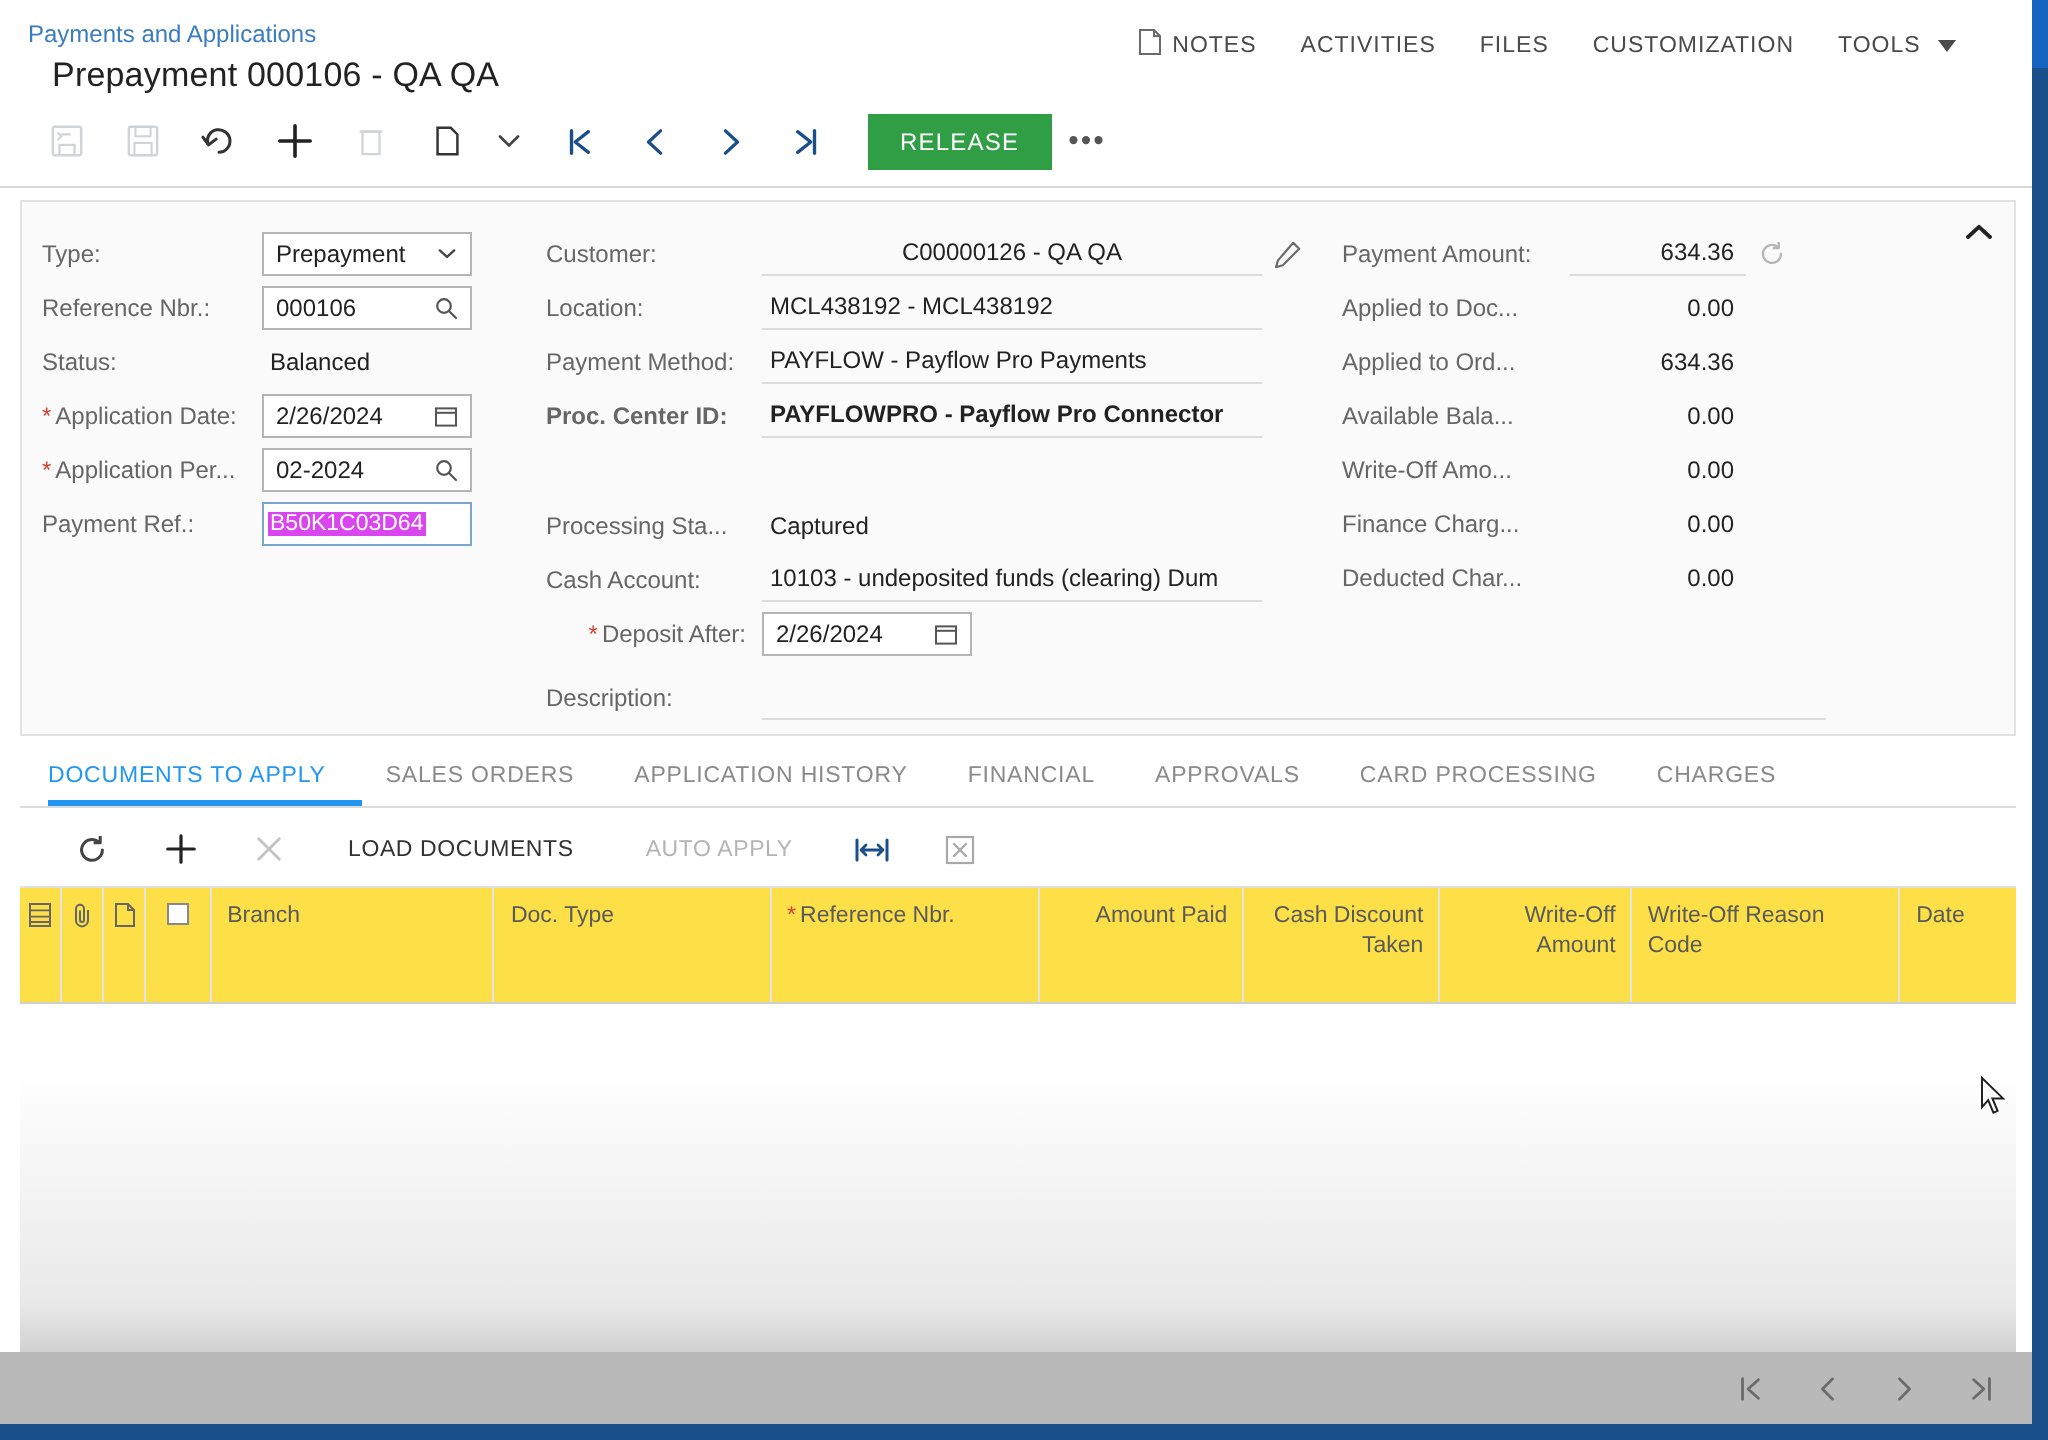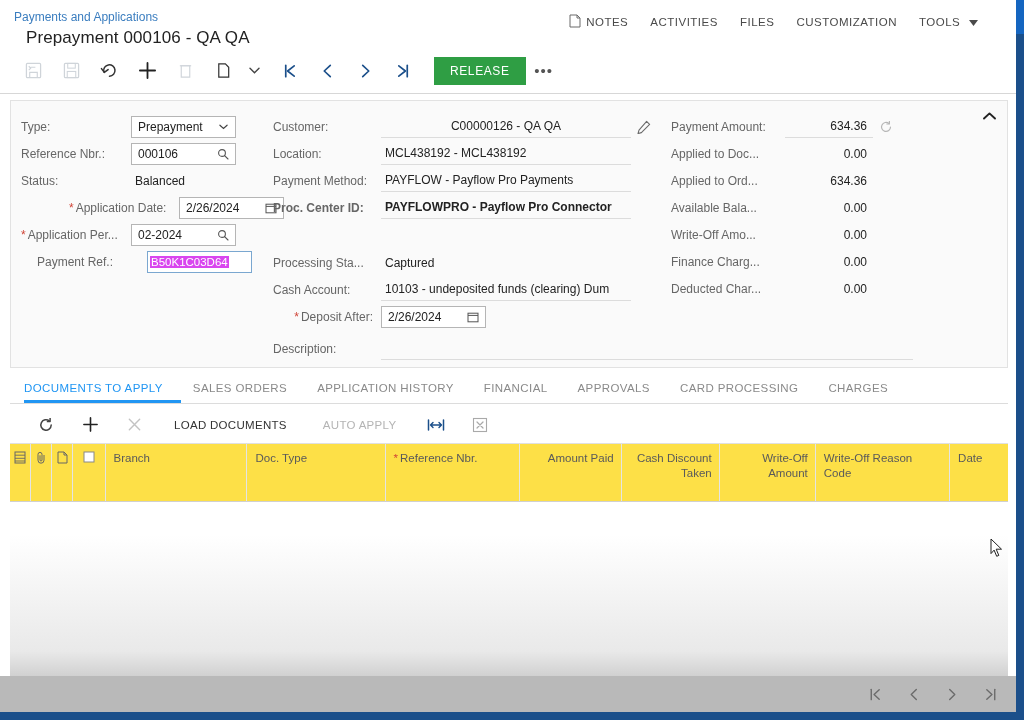--- a/index.html
+++ b/index.html
@@ -210,21 +210,21 @@
             </svg>
         </span>
       </div>
     </div>
 
     <div class="frow" style="top:58px; left:0;">
       <div class="flabel" style="width:110px;">Status:</div>
       <div class="fplain">Balanced</div>
     </div>
 
-    <div class="frow" style="top:85px; left:0;margin-left:48px;">
+    <div class="frow" style="top:85px; left:0;">
       <div class="flabel" style="width:110px;">
         <span class="req">*</span><span>Application Date:</span>
       </div>
       <div class="fbox" style="width:105px;">
         <span class="fval">2/26/2024</span>
         <span class="ficon">
           <svg width="12" height="12" viewBox="0 0 12 12">
               <rect x="1" y="2.2" width="10" height="8.6" fill="none" stroke="#555" stroke-width="1"></rect>
               <path d="M1 4.4h10" stroke="#555" stroke-width="1"></path>
             </svg>
@@ -241,21 +241,21 @@
         <span class="ficon">
           <svg width="12" height="12" viewBox="0 0 12 12">
               <circle cx="5" cy="5" r="3.4" fill="none" stroke="#555" stroke-width="1.1"></circle>
               <path d="M7.6 7.6L11 11" stroke="#555" stroke-width="1.1" stroke-linecap="round"></path>
             </svg>
         </span>
       </div>
     </div>
 
     <div class="frow" style="top:139px; left:0;">
-      <div class="flabel" style="width:110px;margin-left:16px;">Payment Ref.:</div>
+      <div class="flabel" style="width:110px;">Payment Ref.:</div>
       <div class="fbox sel" style="width:105px; padding:0 2px;">
         <span class="hl" style="font-size:11.5px;">B50K1C03D64</span>
       </div>
     </div>
   </div>
 
   <div class="col" style="left:262px; top:8px; width:400px;">
 
     <div class="frow" style="top:4px; left:0; width:390px;">
       <div class="flabel" style="width:108px;">Customer:</div>

